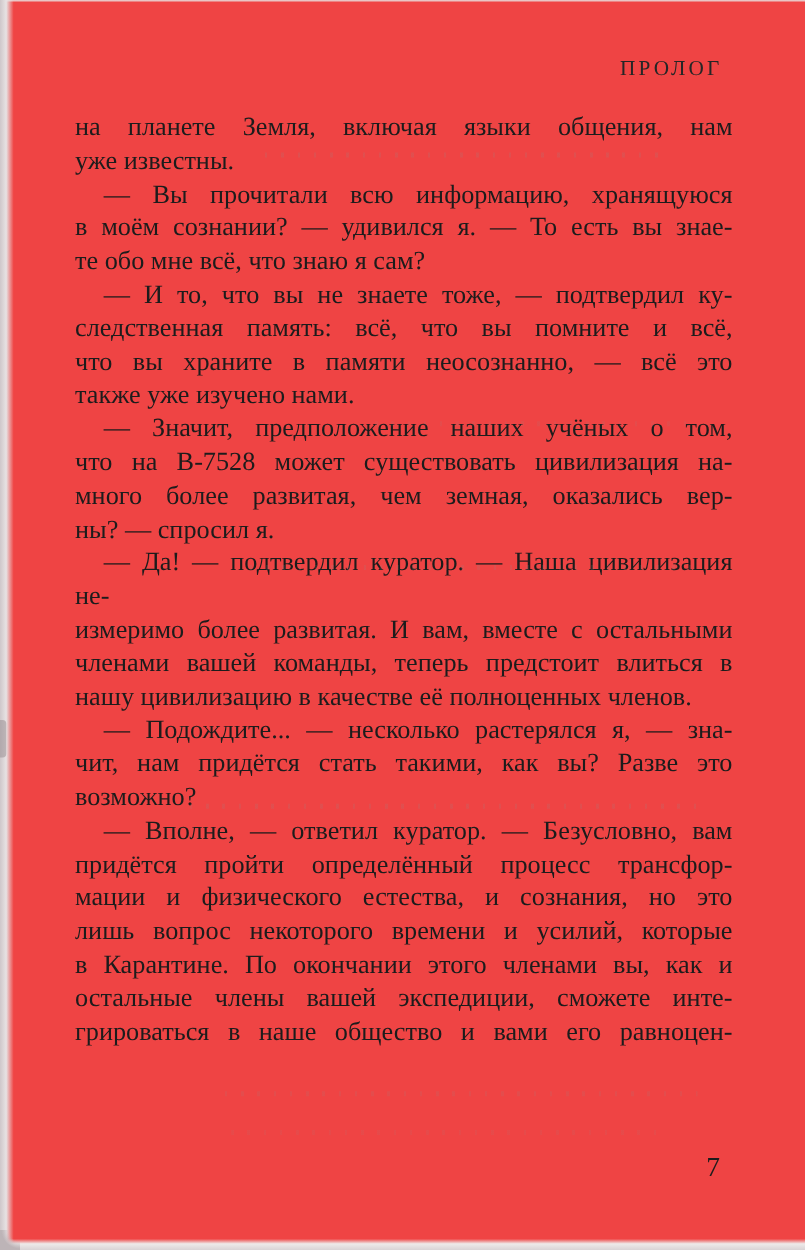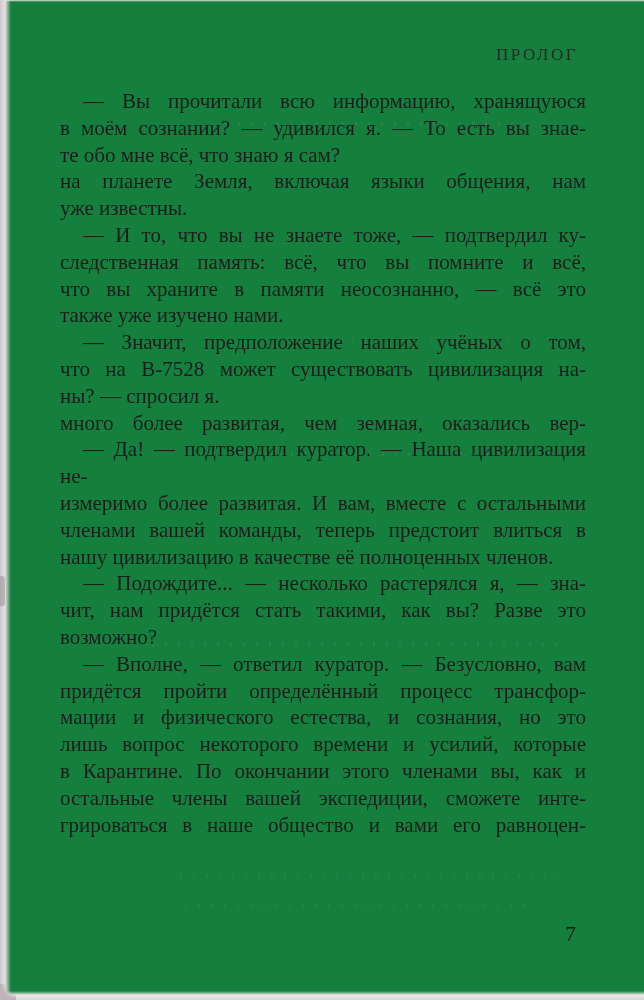--- a/index.html
+++ b/index.html
@@ -4,21 +4,21 @@
 <style>
   html, body {
     margin: 0;
     padding: 0;
     background: #ffffff;
   }
   .page {
     position: relative;
     width: 644px;
     height: 1000px;
-    background: #15803d;
+    background: #ef4444;
     overflow: hidden;
     font-family: "Liberation Serif", "DejaVu Serif", serif;
     color: #1c1c1c;
   }
   
   .edge-left {
     position: absolute;
     left: 0; top: 0;
     width: 11px; height: 100%;
     background: linear-gradient(to right, #cfc7ca 0%, #e7e2e3 45%, rgba(253,253,252,0) 100%);
@@ -113,40 +113,40 @@
 
   <div class="edge-top"></div>
   <div class="edge-left"></div>
   <div class="edge-bottom"></div>
   <div class="edge-notch"></div>
   <div class="corner-bl"></div>
 
   <div class="running-head">ПРОЛОГ</div>
 
   <div class="body-text">
+      <div class="para">
+        <div class="line first">на планете Земля, включая языки общения, нам</div>
+        <div class="line last">уже известны.</div>
+      </div>
       <div class="para indent">
         <div class="line first">— Вы прочитали всю информацию, хранящуюся</div>
         <div class="line">в моём сознании? — удивился я. — То есть вы знае-</div>
         <div class="line last">те обо мне всё, что знаю я сам?</div>
-      </div>
-      <div class="para">
-        <div class="line first">на планете Земля, включая языки общения, нам</div>
-        <div class="line last">уже известны.</div>
       </div>
       <div class="para indent">
         <div class="line first">— И то, что вы не знаете тоже, — подтвердил ку-</div>
         <div class="line">следственная память: всё, что вы помните и всё,</div>
         <div class="line">что вы храните в памяти неосознанно, — всё это</div>
         <div class="line last">также уже изучено нами.</div>
       </div>
       <div class="para indent">
         <div class="line first">— Значит, предположение наших учёных о том,</div>
         <div class="line">что на В-7528 может существовать цивилизация на-</div>
+        <div class="line">много более развитая, чем земная, оказались вер-</div>
         <div class="line last">ны? — спросил я.</div>
-        <div class="line">много более развитая, чем земная, оказались вер-</div>
       </div>
       <div class="para indent">
         <div class="line first">— Да! — подтвердил куратор. — Наша цивилизация не-</div>
         <div class="line">измеримо более развитая. И вам, вместе с остальными</div>
         <div class="line">членами вашей команды, теперь предстоит влиться в</div>
         <div class="line last">нашу цивилизацию в качестве её полноценных членов.</div>
       </div>
       <div class="para indent">
         <div class="line first">— Подождите... — несколько растерялся я, — зна-</div>
         <div class="line">чит, нам придётся стать такими, как вы? Разве это</div>

